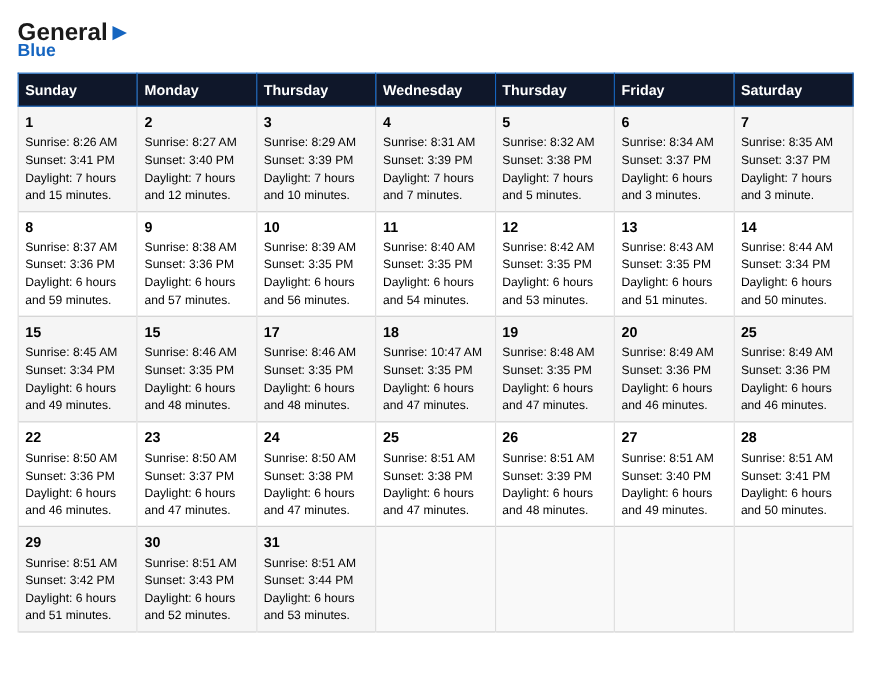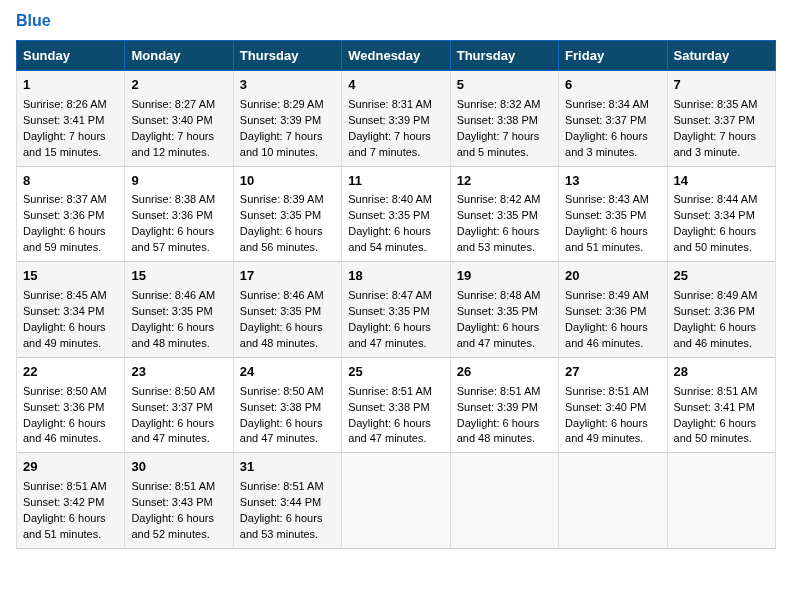--- a/index.html
+++ b/index.html
@@ -36,21 +36,21 @@
     .location {
       font-size: 15px;
       color: #333;
     }
     table {
       width: 100%;
       border-collapse: collapse;
       font-size: 11px;
     }
     thead tr th {
-      background-color: #0c4a6e;
+      background-color: #0f172a;
       color: white;
       padding: 7px 6px;
       text-align: left;
       font-size: 13px;
       font-weight: bold;
       border: 1px solid #1565c0;
     }
     tbody tr {
       border-bottom: 1px solid #ccc;
     }
@@ -76,20 +76,25 @@
     }
     .empty-cell {
       background: #f9f9f9;
     }
   </style>
 </head>
 <body>
 
 <div class="header-area">
   <div class="logo">
+    <div class="logo-row">
+      <span style="font-size:22px;font-weight:bold;">
+        <span style="color:#1a1a1a;">General</span><span style="color:#1565c0;">►</span>
+      </span>
+    </div>
     <div style="font-size:16px;font-weight:bold;color:#1565c0;margin-top:-4px;">Blue</div>
   </div>
   <div class="title-block">
     <div class="month-title"></div>
     <div class="location"></div>
   </div>
 </div>
 
 <table>
   <thead>
@@ -119,21 +124,21 @@
         <td><span class="day-num">10</span><span>Sunrise: 8:39 AM</span><br><span>Sunset: 3:35 PM</span><br><span>Daylight: 6 hours and 56 minutes.</span></td>
         <td><span class="day-num">11</span><span>Sunrise: 8:40 AM</span><br><span>Sunset: 3:35 PM</span><br><span>Daylight: 6 hours and 54 minutes.</span></td>
         <td><span class="day-num">12</span><span>Sunrise: 8:42 AM</span><br><span>Sunset: 3:35 PM</span><br><span>Daylight: 6 hours and 53 minutes.</span></td>
         <td><span class="day-num">13</span><span>Sunrise: 8:43 AM</span><br><span>Sunset: 3:35 PM</span><br><span>Daylight: 6 hours and 51 minutes.</span></td>
         <td><span class="day-num">14</span><span>Sunrise: 8:44 AM</span><br><span>Sunset: 3:34 PM</span><br><span>Daylight: 6 hours and 50 minutes.</span></td>
       </tr>
       <tr>
         <td><span class="day-num">15</span><span>Sunrise: 8:45 AM</span><br><span>Sunset: 3:34 PM</span><br><span>Daylight: 6 hours and 49 minutes.</span></td>
         <td><span class="day-num">15</span><span>Sunrise: 8:46 AM</span><br><span>Sunset: 3:35 PM</span><br><span>Daylight: 6 hours and 48 minutes.</span></td>
         <td><span class="day-num">17</span><span>Sunrise: 8:46 AM</span><br><span>Sunset: 3:35 PM</span><br><span>Daylight: 6 hours and 48 minutes.</span></td>
-        <td><span class="day-num">18</span><span>Sunrise: 8:47 AM</span><br><span>Sunset: 3:35 PM</span><br><span>Daylight: 6 hours and 47 minutes.</span></td>
+        <td><span class="day-num">18</span><span>Sunrise: 10:47 AM</span><br><span>Sunset: 3:35 PM</span><br><span>Daylight: 6 hours and 47 minutes.</span></td>
         <td><span class="day-num">19</span><span>Sunrise: 8:48 AM</span><br><span>Sunset: 3:35 PM</span><br><span>Daylight: 6 hours and 47 minutes.</span></td>
         <td><span class="day-num">20</span><span>Sunrise: 8:49 AM</span><br><span>Sunset: 3:36 PM</span><br><span>Daylight: 6 hours and 46 minutes.</span></td>
         <td><span class="day-num">25</span><span>Sunrise: 8:49 AM</span><br><span>Sunset: 3:36 PM</span><br><span>Daylight: 6 hours and 46 minutes.</span></td>
       </tr>
       <tr>
         <td><span class="day-num">22</span><span>Sunrise: 8:50 AM</span><br><span>Sunset: 3:36 PM</span><br><span>Daylight: 6 hours and 46 minutes.</span></td>
         <td><span class="day-num">23</span><span>Sunrise: 8:50 AM</span><br><span>Sunset: 3:37 PM</span><br><span>Daylight: 6 hours and 47 minutes.</span></td>
         <td><span class="day-num">24</span><span>Sunrise: 8:50 AM</span><br><span>Sunset: 3:38 PM</span><br><span>Daylight: 6 hours and 47 minutes.</span></td>
         <td><span class="day-num">25</span><span>Sunrise: 8:51 AM</span><br><span>Sunset: 3:38 PM</span><br><span>Daylight: 6 hours and 47 minutes.</span></td>
         <td><span class="day-num">26</span><span>Sunrise: 8:51 AM</span><br><span>Sunset: 3:39 PM</span><br><span>Daylight: 6 hours and 48 minutes.</span></td>

